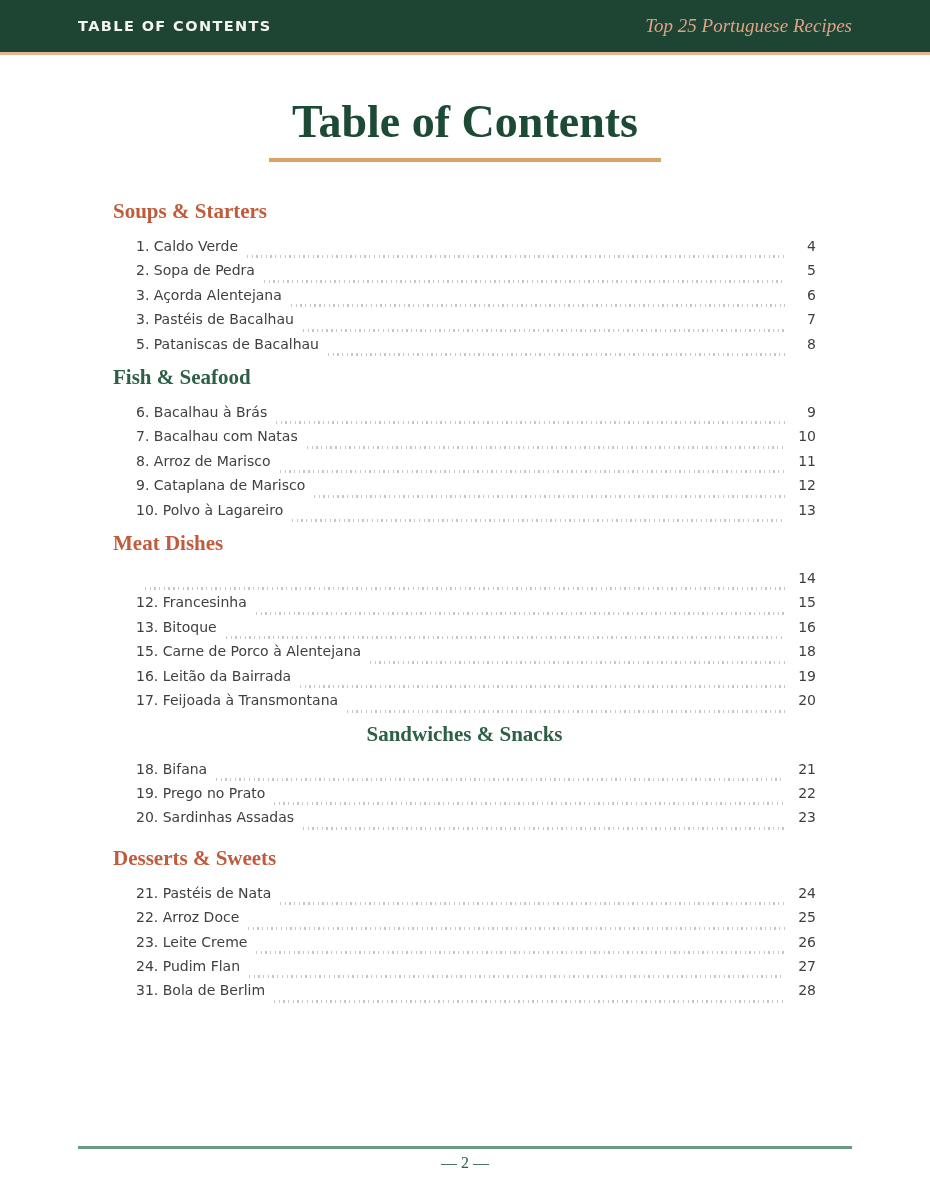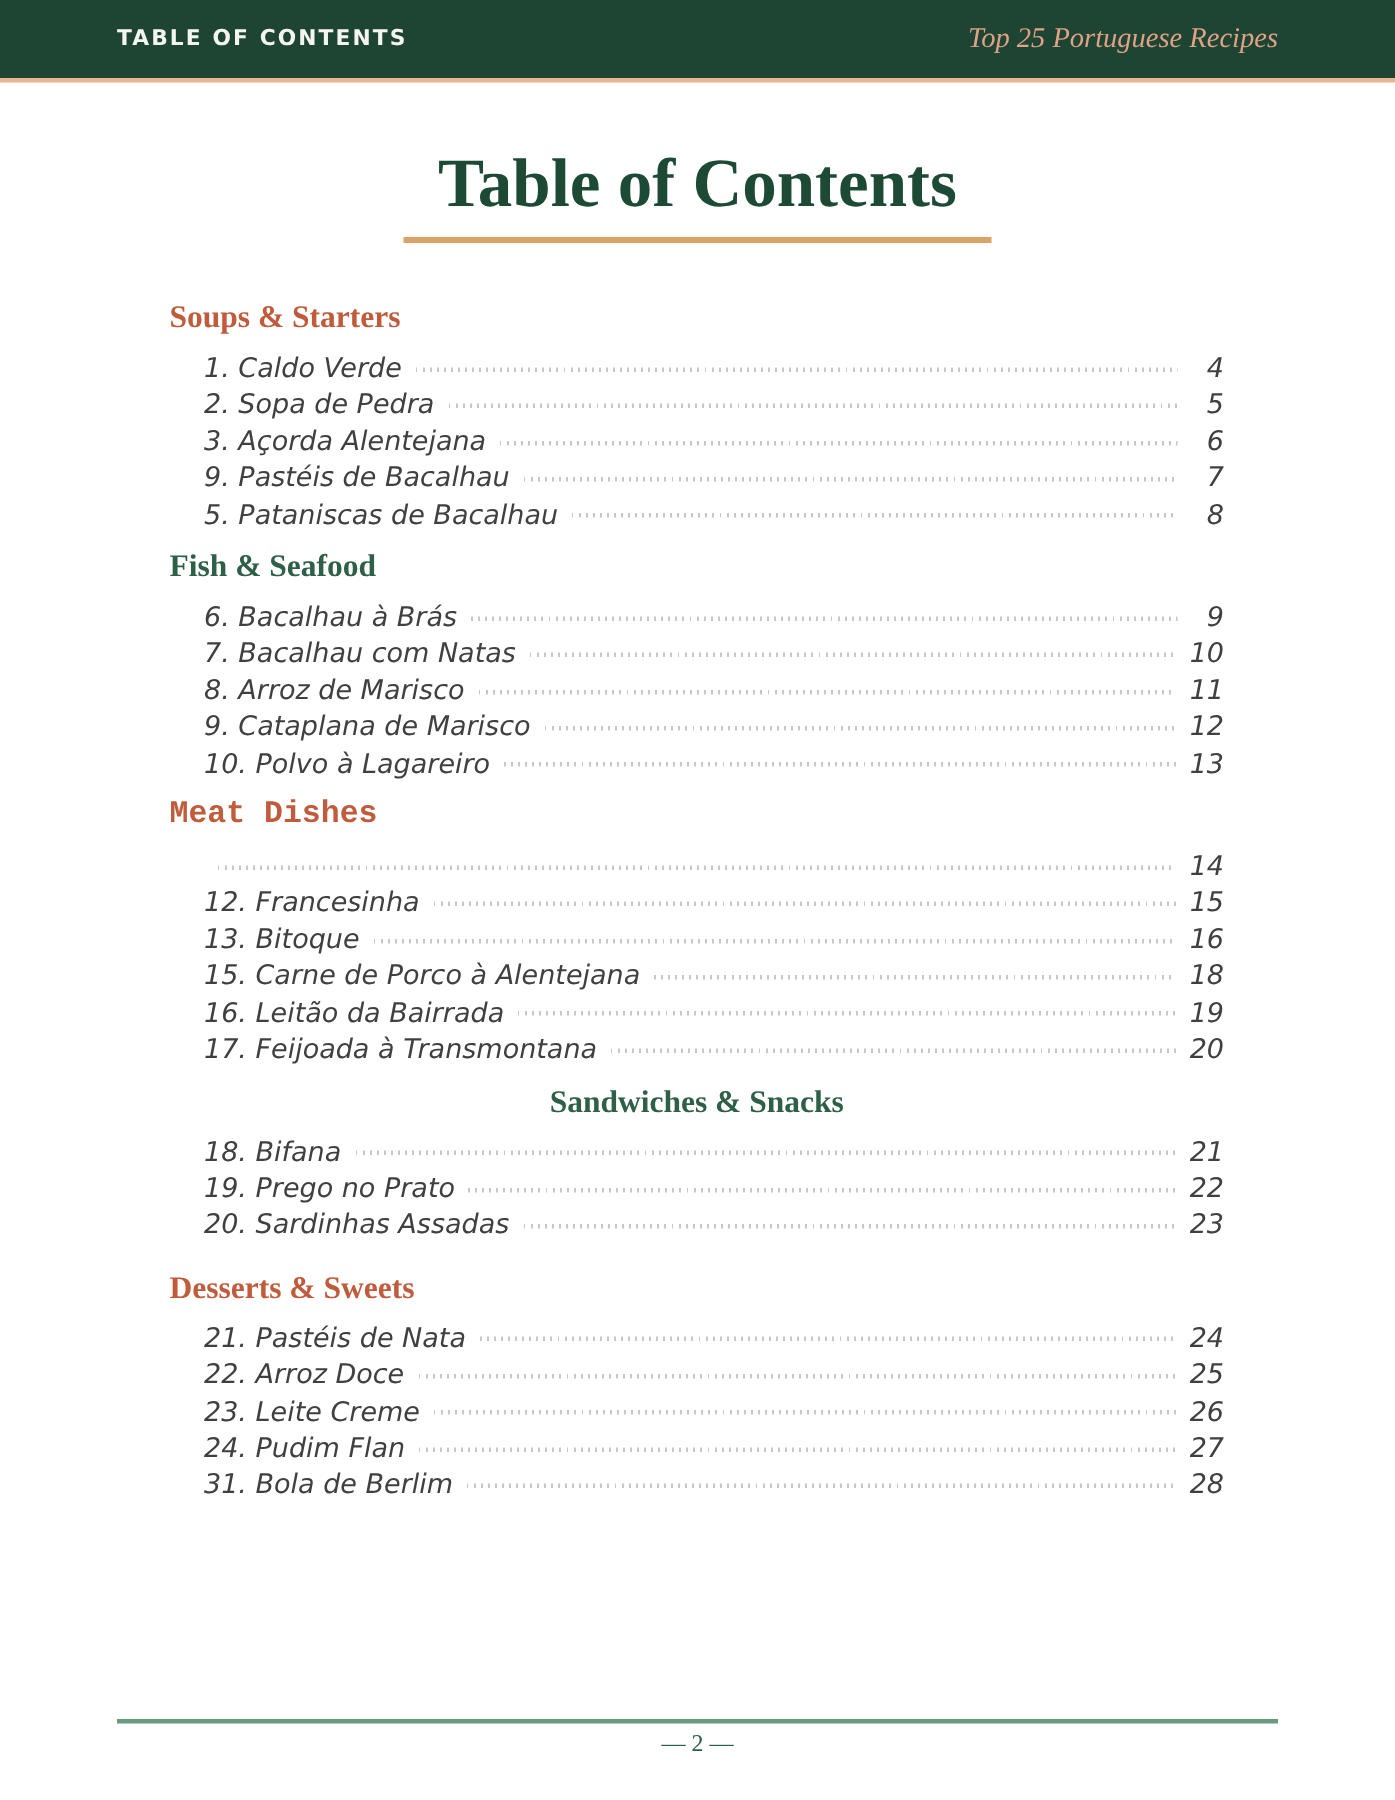--- a/index.html
+++ b/index.html
@@ -61,25 +61,24 @@
   .section-heading {
     font-family: "Liberation Serif", serif;
     font-weight: 700;
     font-size: 21px;
     line-height: 21px;
     margin: 0 0 12px 0;
   }
   .entries { padding-left: 23px; }
   .entry {
     display: flex;
-    align-items: center;
+    align-items: flex-end;
     line-height: 24.4px;
-    font-size: 18px;
+    font-size: 14px;
     color: #3f4040;
-    font-style: italic;
   }
   .entry-label { white-space: nowrap; }
   .leader {
     flex: 1;
     height: 3px;
     margin: 0 9px;
     background: repeating-linear-gradient(90deg,
       #c7c7c7 0, #c7c7c7 1.3px, transparent 1.3px, transparent 4.7px);
   }
   .entry-page {
@@ -133,21 +132,21 @@
     <span class="entry-page">5</span>
   </div>
 
   <div class="entry">
     <span class="entry-label">3. Açorda Alentejana</span>
     <span class="leader"></span>
     <span class="entry-page">6</span>
   </div>
 
   <div class="entry">
-    <span class="entry-label">9. Pastéis de Bacalhau</span>
+    <span class="entry-label">3. Pastéis de Bacalhau</span>
     <span class="leader"></span>
     <span class="entry-page">7</span>
   </div>
 
   <div class="entry">
     <span class="entry-label">5. Pataniscas de Bacalhau</span>
     <span class="leader"></span>
     <span class="entry-page">8</span>
   </div>
 </div>
@@ -182,21 +181,21 @@
 
   <div class="entry">
     <span class="entry-label">10. Polvo à Lagareiro</span>
     <span class="leader"></span>
     <span class="entry-page">13</span>
   </div>
 </div>
   </section>
 
   <section class="toc-section">
-    <h2 class="section-heading" style="color: rgb(192, 91, 60); font-family: Liberation Mono, monospace;">Meat Dishes</h2>
+    <h2 class="section-heading" style="color: rgb(192, 91, 60);">Meat Dishes</h2>
     <div class="entries">
   <div class="entry">
     <span class="leader"></span>
     <span class="entry-page">14</span>
   </div>
 
   <div class="entry">
     <span class="entry-label">12. Francesinha</span>
     <span class="leader"></span>
     <span class="entry-page">15</span>

